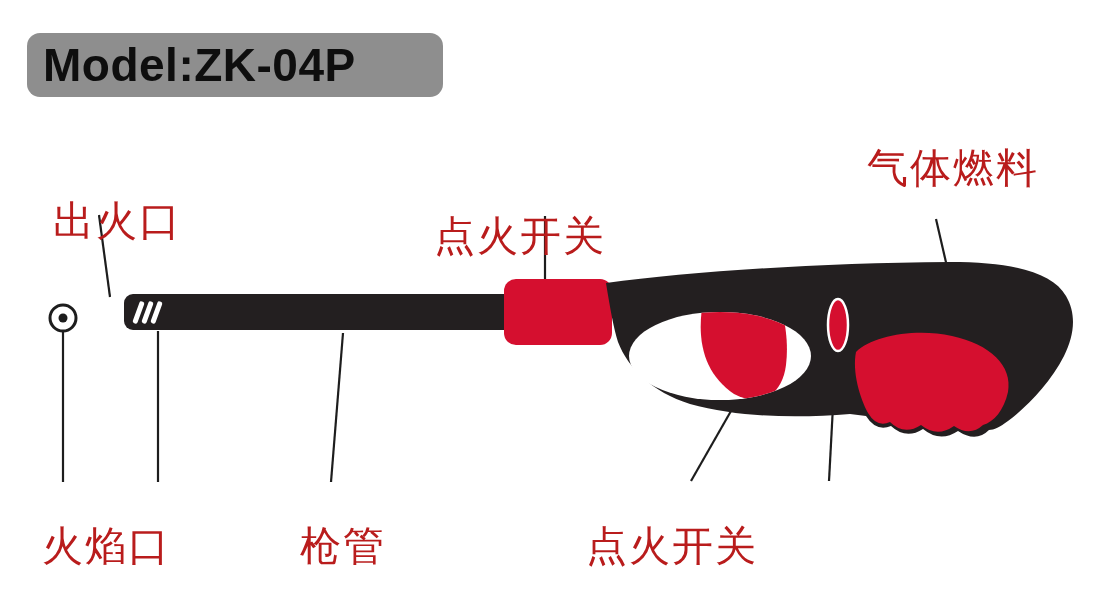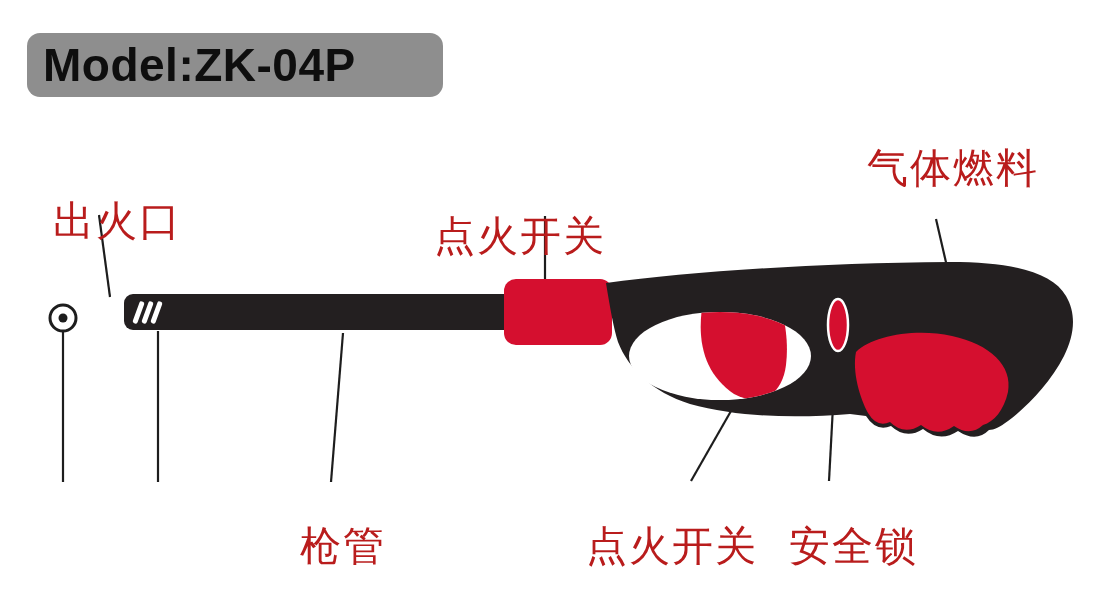--- a/index.html
+++ b/index.html
@@ -105,21 +105,21 @@
   <div class="title">
     <span>Model:ZK-04P</span>
   </div>
 
   <div class="label" style="left:53px;top:166px;">出火口</div>
 
   <div class="label" style="left:434px;top:181px;">点火开关</div>
 
   <div class="label" style="left:867px;top:113px;">气体燃料</div>
 
+  <div class="label" style="left:42px;top:491px;">火焰口</div>
 
 
   <div class="label" style="left:300px;top:491px;text-align:right;">枪管</div>
 
   <div class="label" style="left:586px;top:491px;">点火开关</div>
 
-  <div class="label" style="left:789px;top:491px;">安全锁</div>
 
 </div>
 
 </body></html>

